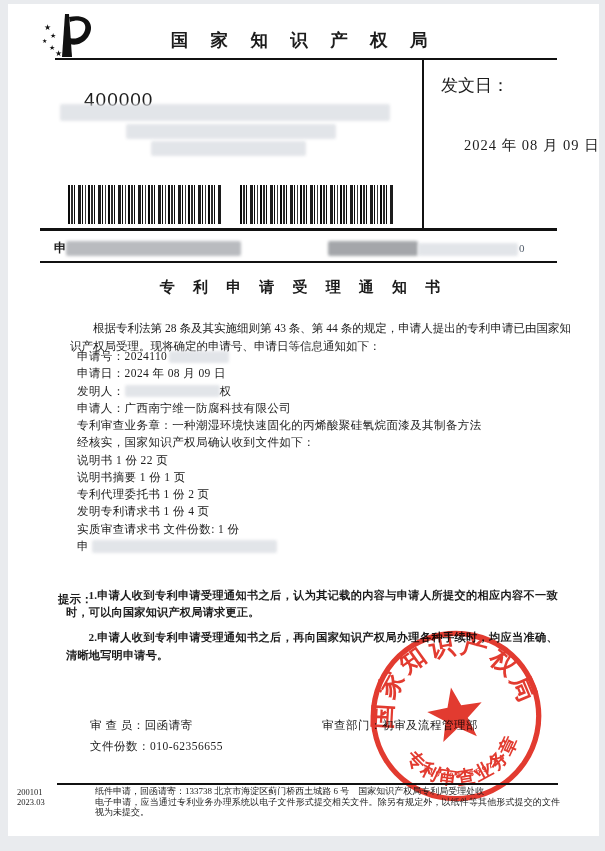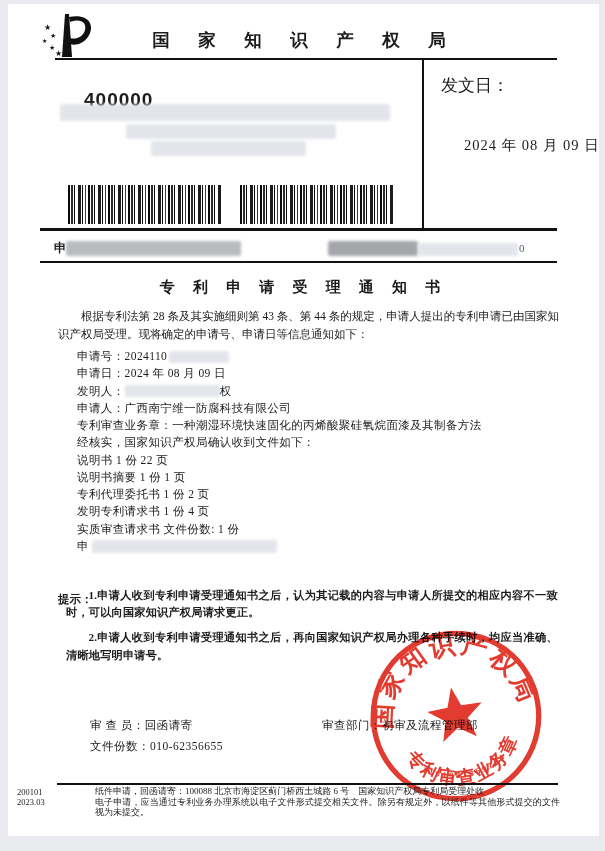--- a/index.html
+++ b/index.html
@@ -7,24 +7,24 @@
     width:605px;height:851px;position:relative;
     background:#e9ebee;
     font-family:"Liberation Serif","DejaVu Serif",serif;
     color:#1c1c1c;
     -webkit-font-smoothing:antialiased;
   }
   .page{position:absolute;left:8px;top:4px;width:591px;height:832px;background:#ffffff;overflow:hidden;}
   .abs{position:absolute;}
   .hline{background:#111;}
   .vline{background:#111;}
-  .agency-title{left:0;top:24px;width:100%;text-align:center;font-size:17.5px;font-weight:bold;letter-spacing:9px;font-family:Liberation Mono, monospace;}
+  .agency-title{left:0;top:24px;width:100%;text-align:center;font-size:17.5px;font-weight:bold;letter-spacing:9px;font-family:Liberation Serif, serif;}
   .dispatch-label{left:433px;top:70px;font-size:17px;}
   .dispatch-date{left:416px;top:132px;width:170px;font-size:14.5px;letter-spacing:1px;white-space:nowrap;padding-left:40px;}
-  .postal{left:76px;top:85px;font-size:19px;font-weight:bold;letter-spacing:1px;font-family:"Liberation Sans","DejaVu Sans",sans-serif;text-align:center;}
+  .postal{left:76px;top:85px;font-size:19px;font-weight:normal;letter-spacing:1px;font-family:"Liberation Sans","DejaVu Sans",sans-serif;text-align:center;}
   .redact{background:#c7cad0;border-radius:2px;filter:blur(1.6px);opacity:.8;}
   .redact.mid{background:#a8abb0;}
   .redact.dark{background:#8e9195;}
   .redact.light{background:#dcdfe4;}
   .barcode{width:154px;height:39px;
     background:repeating-linear-gradient(90deg,
       #0a0a0a 0 2px,#fff 2px 3px,#2b2b2b 3px 5px,#fff 5px 6px,
       #0a0a0a 6px 7px,#fff 7px 10px,#1c1c1c 10px 13px,#fff 13px 14px,
       #0a0a0a 14px 15px,#fff 15px 17px,#3a3a3a 17px 18px,#fff 18px 20px);}
   .recip-char{font-size:12.5px;font-weight:bold;}
@@ -79,21 +79,21 @@
 
   <div class="abs hline" style="left:32px;top:224px;width:517px;height:3px;"></div>
   <div class="abs recip-char" style="left:46px;top:236px;">申</div>
   <div class="abs redact mid" style="left:58px;top:237px;width:175px;height:15px;"></div>
   <div class="abs redact dark" style="left:320px;top:237px;width:90px;height:15px;"></div>
   <div class="abs redact light" style="left:410px;top:239px;width:100px;height:13px;"></div>
   <div class="abs recip-tail" style="left:511px;top:238px;">0</div>
   <div class="abs hline" style="left:32px;top:257px;width:517px;height:2px;"></div>
 
   <div class="abs notice-title">专 利 申 请 受 理 通 知 书</div>
-  <p class="abs intro" style="margin:0;">根据专利法第 28 条及其实施细则第 43 条、第 44 条的规定，申请人提出的专利申请已由国家知识产权局受理。现将确定的申请号、申请日等信息通知如下：</p>
+  <p class="abs intro" style="margin:12px;">根据专利法第 28 条及其实施细则第 43 条、第 44 条的规定，申请人提出的专利申请已由国家知识产权局受理。现将确定的申请号、申请日等信息通知如下：</p>
 
   <div class="abs fields">
     <div class="field-line">
       <span>申请号：2024110</span>
       <span class="redact light" style="width:60px;height:12px;margin-left:2px;"></span>
     </div>
     <div class="field-line">
       <span>申请日：2024 年 08 月 09 日</span>
     </div>
     <div class="field-line">
@@ -169,17 +169,17 @@
       </g>
     </svg>
   </div>
 
   <div class="abs hline footer-rule"></div>
   <div class="abs form-codes">
     <div>200101</div>
     <div>2023.03</div>
   </div>
   <div class="abs footer-notes">
-    <p>纸件申请，回函请寄：100088 北京市海淀区蓟门桥西土城路 6 号　国家知识产权局专利局受理处收</p>
+    <p>纸件申请，回函请寄：133738 北京市海淀区蓟门桥西土城路 6 号　国家知识产权局专利局受理处收</p>
     <p>电子申请，应当通过专利业务办理系统以电子文件形式提交相关文件。除另有规定外，以纸件等其他形式提交的文件视为未提交。</p>
   </div>
 
 </div>
 
 </body></html>

